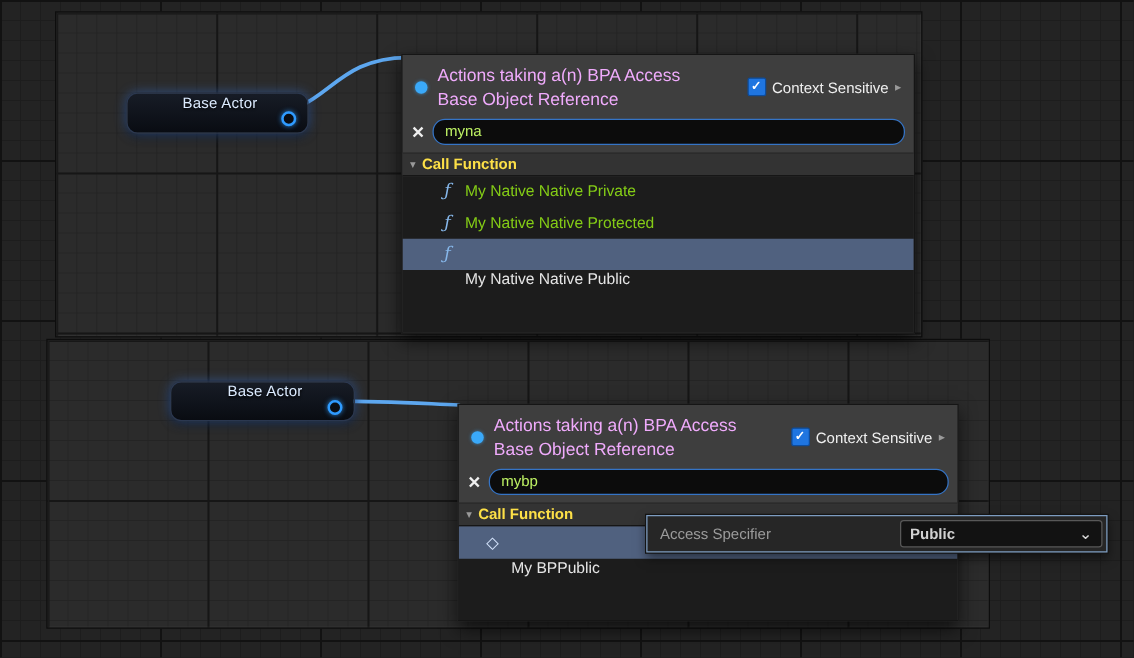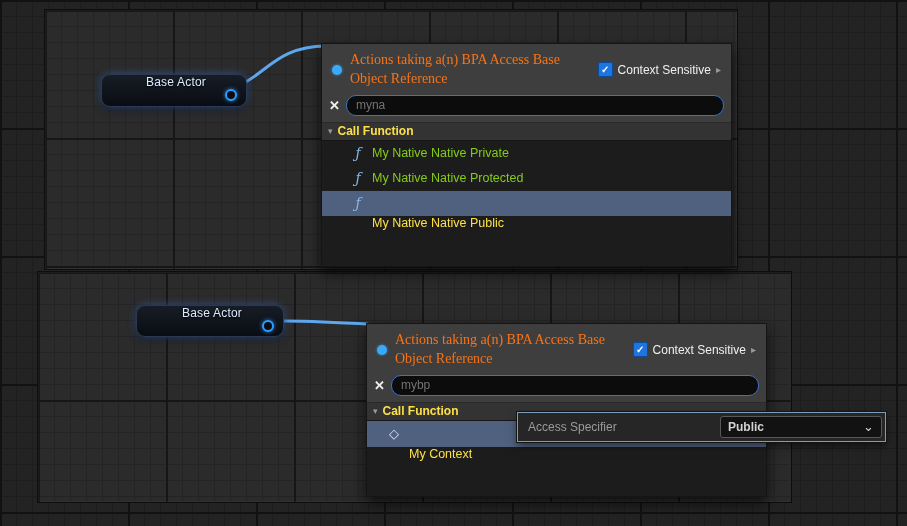--- a/index.html
+++ b/index.html
@@ -50,50 +50,50 @@
   .ctx-menu{
     position:absolute;display:flex;flex-direction:column;
     background:#3e3e3e;border:1px solid #151515;
     box-shadow:0 6px 14px rgba(0,0,0,.65);
   }
   #menu-top{left:321px;top:43px;width:409px;height:222px;}
   #menu-bottom{left:366px;top:323px;width:399px;height:172px;}
 
   .menu-header{display:flex;align-items:center;padding:7px 8px 4px 8px;}
   .type-pin{width:10px;height:10px;border-radius:50%;background:#3aa9f9;flex:0 0 auto;margin:0 8px 0 2px;box-shadow:0 0 3px rgba(58,169,249,.7);}
-  .menu-title{width:218px;font-size:14px;line-height:1.35;color:#f97316;font-family:Liberation Serif, serif;}
+  .menu-title{width:218px;font-size:14px;line-height:1.35;color:#f0abfc;}
   .ctx-right{margin-left:auto;display:flex;align-items:center;gap:5px;}
   .checkbox{
     width:13px;height:13px;border-radius:2px;background:#1f75e0;border:1px solid #0d4c9c;
     display:flex;align-items:center;justify-content:center;
     color:#fff;font-size:10px;font-weight:bold;line-height:1;
   }
   .cs-label{font-size:12px;color:#efefef;}
   .expander{font-size:10px;color:#9a9a9a;padding-right:2px;}
 
   .search-row{display:flex;align-items:center;padding:2px 7px 6px 7px;gap:6px;}
   .clear-btn{color:#f0f0f0;font-size:13px;font-weight:bold;line-height:1;cursor:pointer;}
   .search-input{
     flex:1;height:17px;background:#0c0c0c;border:1px solid #3574c6;border-radius:10px;
-    color:#737373;font-size:12px;padding:1px 9px;outline:none;
+    color:#bef264;font-size:12px;padding:1px 9px;outline:none;
     font-family:"Liberation Sans",sans-serif;
   }
 
   .category{display:flex;align-items:center;height:17px;background:#333333;border-top:1px solid #2a2a2a;border-bottom:1px solid #161616;padding-left:6px;gap:5px;}
   .cat-triangle{font-size:9px;color:#9a9a9a;line-height:1;}
   .cat-label{font-size:12px;color:#fde047;font-weight:bold;}
 
   .list{flex:1;background:#1c1c1c;overflow:hidden;}
   .row{height:25px;display:flex;align-items:center;gap:9px;padding-left:31px;}
   #menu-bottom .row{height:26px;padding-left:21px;}
   .row.selected{background:#50617f;}
   .fn-icon{font-family:"DejaVu Serif",serif;font-style:italic;color:#86b7ea;font-size:14px;line-height:1;width:10px;text-align:center;}
   .diamond-icon{color:#d8e7ff;font-size:13px;line-height:1;width:12px;text-align:center;}
   .row-label{font-size:12.5px;color:#84cc16;}
-  .row.selected .row-label{color:#fde047;margin-top:40px;}
+  .row.selected .row-label{color:#e5e5e5;margin-top:40px;}
 
   .tooltip{
     position:absolute;left:517px;top:412px;width:367px;height:28px;
     display:flex;align-items:center;
     background:#262626;border:1px solid #7d9cc0;box-shadow:0 0 0 1px #141414,0 4px 8px rgba(0,0,0,.5);
   }
   .tt-label{font-size:12px;color:#9b9b9b;padding-left:10px;}
   .dropdown{
     margin-left:auto;margin-right:3px;width:146px;height:20px;
     background:#121212;border:1px solid #585858;border-radius:3px;
@@ -177,21 +177,21 @@
       <span class="clear-btn">✕</span>
       <input class="search-input" type="text" value="mybp" style="">
     </div>
     <div class="category">
       <span class="cat-triangle">▾</span>
       <span class="cat-label">Call Function</span>
     </div>
     <div class="list">
       <div class="row selected">
         <span class="diamond-icon">◇</span>
-        <span class="row-label">My Context</span>
+        <span class="row-label">My BPPublic</span>
       </div>
     </div>
   </div>
 
   <div class="tooltip">
     <span class="tt-label">Access Specifier</span>
     <div class="dropdown">
       <span class="dd-value">Public</span>
       <span class="dd-chevron">⌄</span>
     </div>

